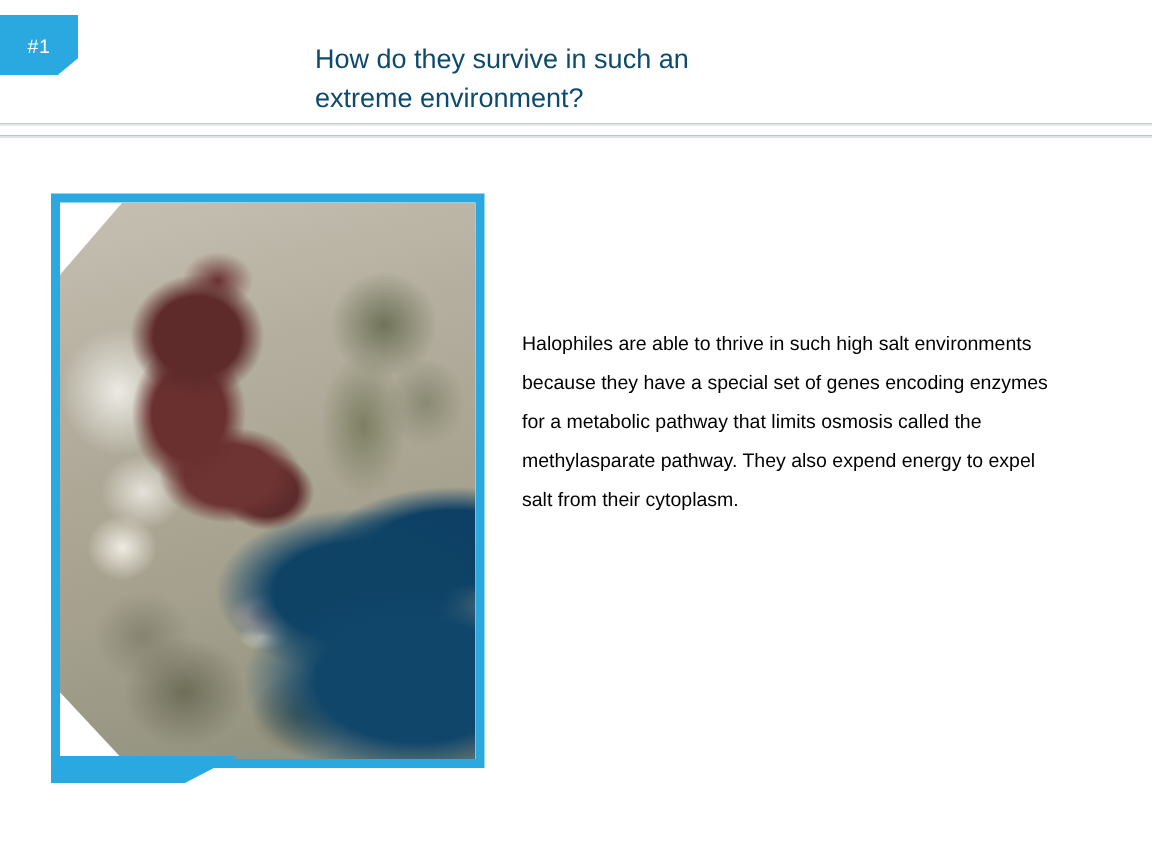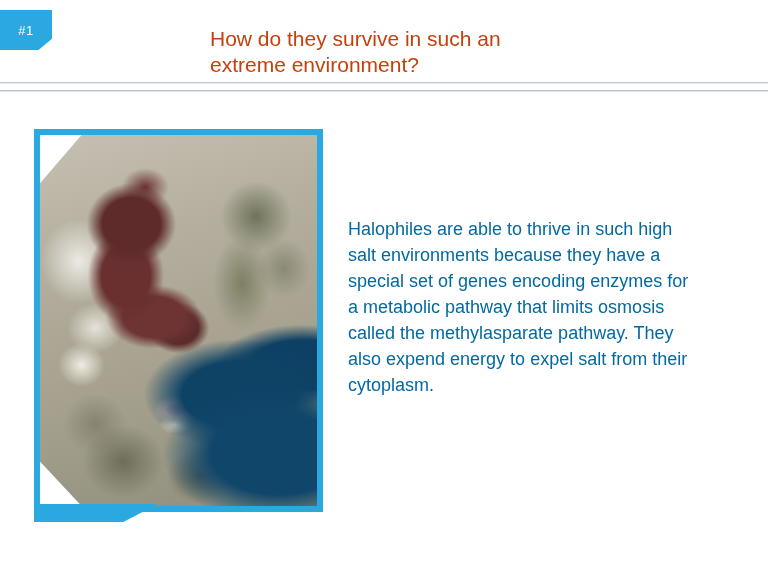--- a/index.html
+++ b/index.html
@@ -34,23 +34,23 @@
     clip-path: polygon(0 0, 100% 0, 100% 72%, 74% 100%, 0 100%);
     letter-spacing: 0.5px;
   }
 
   
   .title {
     position: absolute;
     left: 210px;
     top: 26px;
     width: 430px;
-    font-size: 21px;
+    font-size: 18px;
     line-height: 26px;
-    color: #c2410c;
+    color: #0c4a6e;
     white-space: pre-line;
   }
 
   
   .rule {
     position: absolute;
     left: 0;
     width: 768px;
     height: 1px;
   }
@@ -123,23 +123,23 @@
     -webkit-clip-path: polygon(0 0, 100% 0, 72% 100%, 0 100%);
     clip-path: polygon(0 0, 100% 0, 72% 100%, 0 100%);
   }
 
   
   .body-text {
     position: absolute;
     left: 348px;
     top: 216px;
     width: 352px;
-    font-size: 18px;
+    font-size: 13px;
     line-height: 26px;
-    color: #0369a1;
+    color: #000000;
   }
 </style>
 </head>
 <body>
 
 <div class="badge">
   <span>#1</span>
 </div>
 
 <div class="title">How do they survive in such an

